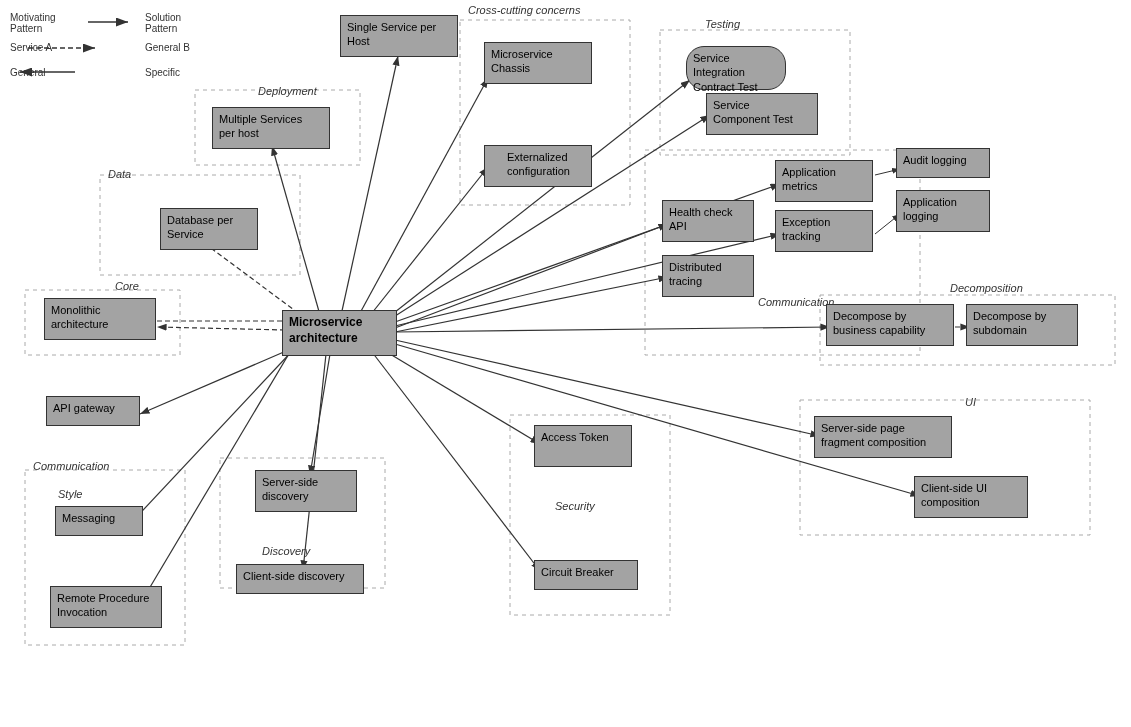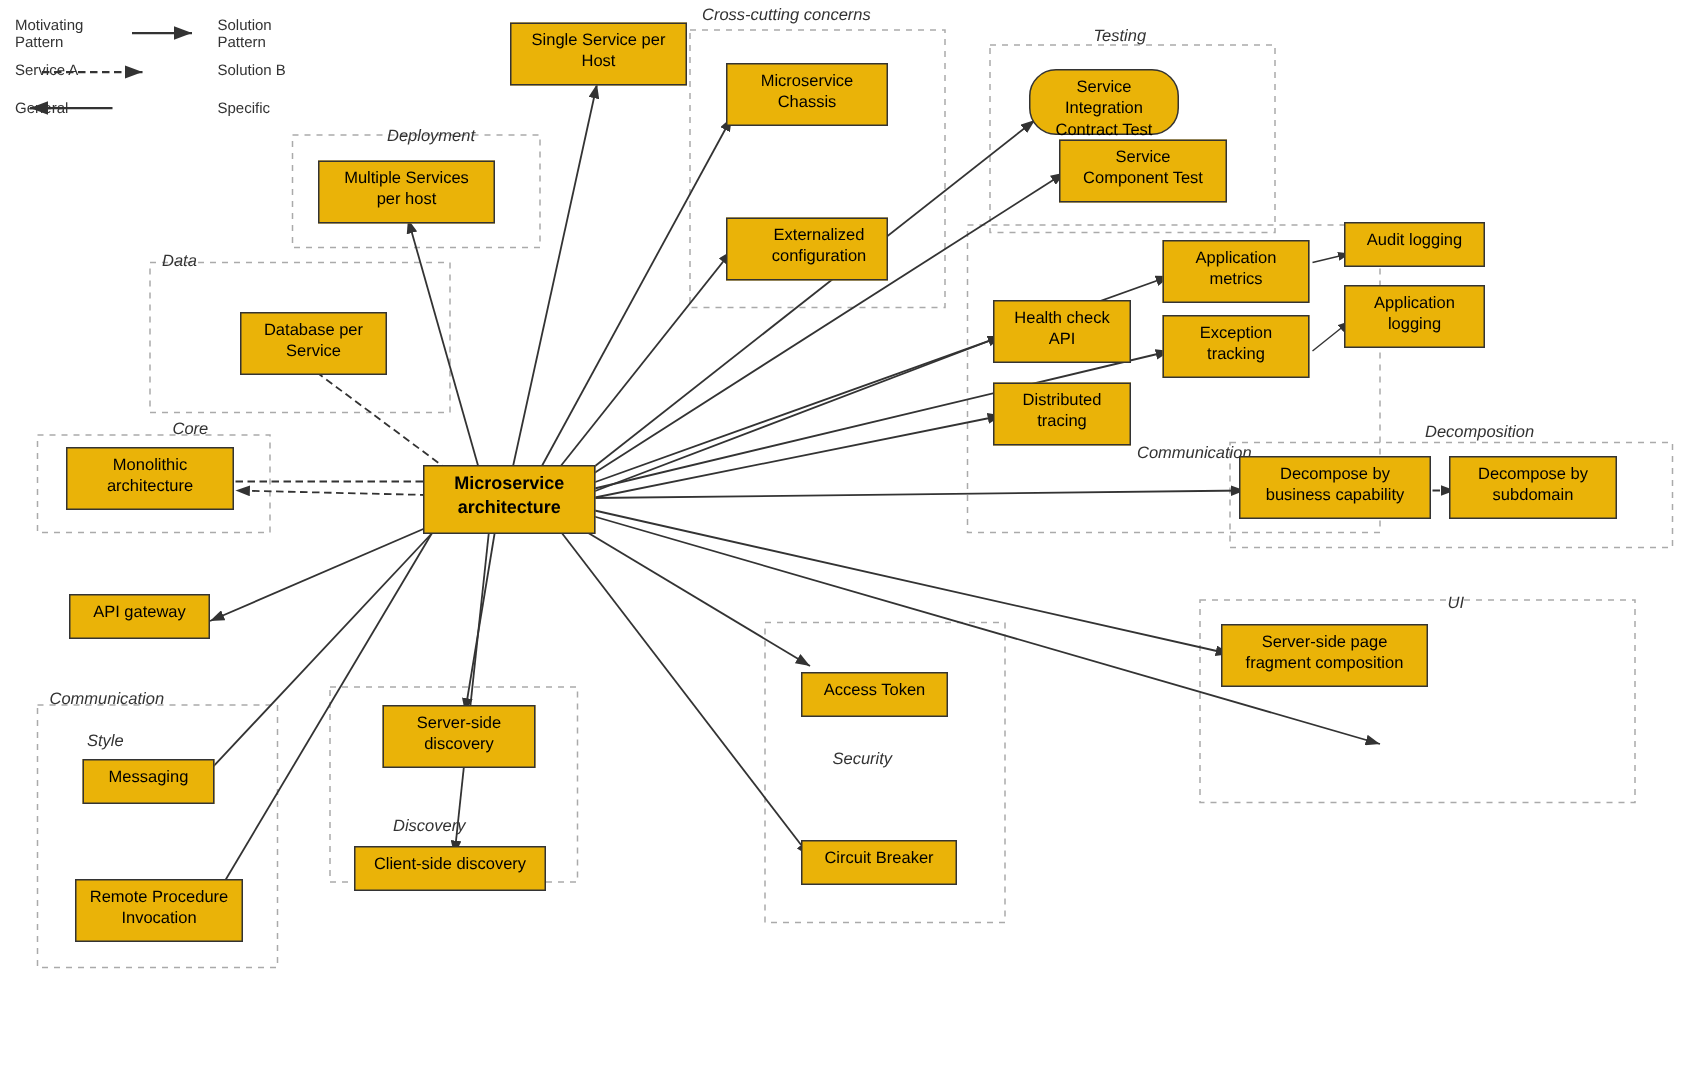--- a/index.html
+++ b/index.html
@@ -14,23 +14,23 @@
     }
     .diagram-container {
       position: relative;
       width: 1131px;
       height: 727px;
       background: #fff;
     }
     .node {
       position: absolute;
       border: 1px solid #333;
-      background: #eab308;
+      background: #a3a3a3;
       padding: 4px 6px;
-      text-align: center;
+      text-align: left;
       line-height: 1.3;
       font-size: 11px;
     }
     .label {
       position: absolute;
       font-size: 11px;
       color: #333;
       font-style: italic;
     }
     .legend-item {
@@ -142,33 +142,33 @@
 
     <line x1="875" y1="175" x2="900" y2="169" stroke="#333" stroke-width="1" marker-end="url(#arrowhead)"></line>
 
     <line x1="875" y1="234" x2="900" y2="214" stroke="#333" stroke-width="1" marker-end="url(#arrowhead)"></line>
 
   </svg>
 
   <div class="legend-item" style="left:10px; top:12px;">Motivating<br>Pattern</div>
   <div class="legend-item" style="left:145px; top:12px;">Solution<br>Pattern</div>
   <div class="legend-item" style="left:10px; top:42px;">Service A</div>
-  <div class="legend-item" style="left:145px; top:42px;">Solution B</div>
+  <div class="legend-item" style="left:145px; top:42px;">General B</div>
   <div class="legend-item" style="left:10px; top:67px;">General</div>
   <div class="legend-item" style="left:145px; top:67px;">Specific</div>
 
   <div class="label" style="left:108px; top:168px;">Data</div>
   <div class="label" style="left:115px; top:280px;">Core</div>
   <div class="label" style="left:33px; top:460px;">Communication</div>
   <div class="label" style="left:58px; top:488px;">Style</div>
   <div class="label" style="left:258px; top:85px;">Deployment</div>
   <div class="label" style="left:262px; top:545px;">Discovery</div>
   <div class="label" style="left:468px; top:4px;">Cross-cutting concerns</div>
   <div class="label" style="left:555px; top:500px;">Security</div>
-  <div class="label" style="left:705px; top:18px;margin-left:24px;">Testing</div>
+  <div class="label" style="left:705px; top:18px;">Testing</div>
   <div class="label" style="left:758px; top:296px;">Communication</div>
   <div class="label" style="left:950px; top:282px;">Decomposition</div>
   <div class="label" style="left:965px; top:396px;">UI</div>
 
   <div class="node" style="left:282px; top:310px; width:115px; height:46px; font-weight:bold; font-size:12px;">Microservice<br>architecture</div>
 
   <div class="node" style="left:340px; top:15px; width:118px; height:42px;">Single Service per<br>Host</div>
 
   <div class="node" style="left:212px; top:107px; width:118px; height:42px;">Multiple Services<br>per host</div>
 
@@ -183,21 +183,21 @@
   <div class="node" style="left:50px; top:586px; width:112px; height:42px;">Remote Procedure<br>Invocation</div>
 
   <div class="node" style="left:255px; top:470px; width:102px; height:42px;">Server-side<br>discovery</div>
 
   <div class="node" style="left:236px; top:564px; width:128px; height:30px;">Client-side discovery</div>
 
   <div class="node" style="left:484px; top:42px; width:108px; height:42px;">Microservice<br>Chassis</div>
 
   <div class="node" style="left:484px; top:145px; width:108px; height:42px;padding-left:22px;">Externalized<br>configuration</div>
 
-  <div class="node" style="left:534px; top:448px; width:98px; height:30px;">Access Token</div>
+  <div class="node" style="left:534px; top:425px; width:98px; height:42px;">Access Token</div>
 
   <div class="node" style="left:534px; top:560px; width:104px; height:30px;">Circuit Breaker</div>
 
   <div class="node" style="left:662px; top:200px; width:92px; height:42px;">Health check<br>API</div>
 
   <div class="node" style="left:775px; top:160px; width:98px; height:42px;">Application<br>metrics</div>
 
   <div class="node" style="left:775px; top:210px; width:98px; height:42px;">Exception<br>tracking</div>
 
   <div class="node" style="left:662px; top:255px; width:92px; height:42px;">Distributed<br>tracing</div>
@@ -209,14 +209,15 @@
   <div class="node" style="left:896px; top:148px; width:94px; height:30px;">Audit logging</div>
 
   <div class="node" style="left:896px; top:190px; width:94px; height:42px;">Application<br>logging</div>
 
   <div class="node" style="left:826px; top:304px; width:128px; height:42px;">Decompose by<br>business capability</div>
 
   <div class="node" style="left:966px; top:304px; width:112px; height:42px;">Decompose by<br>subdomain</div>
 
   <div class="node" style="left:814px; top:416px; width:138px; height:42px;">Server-side page<br>fragment composition</div>
 
+  <div class="node" style="left:914px; top:476px; width:114px; height:42px;">Client-side  UI<br>composition</div>
 
 </div>
 
 </body></html>

